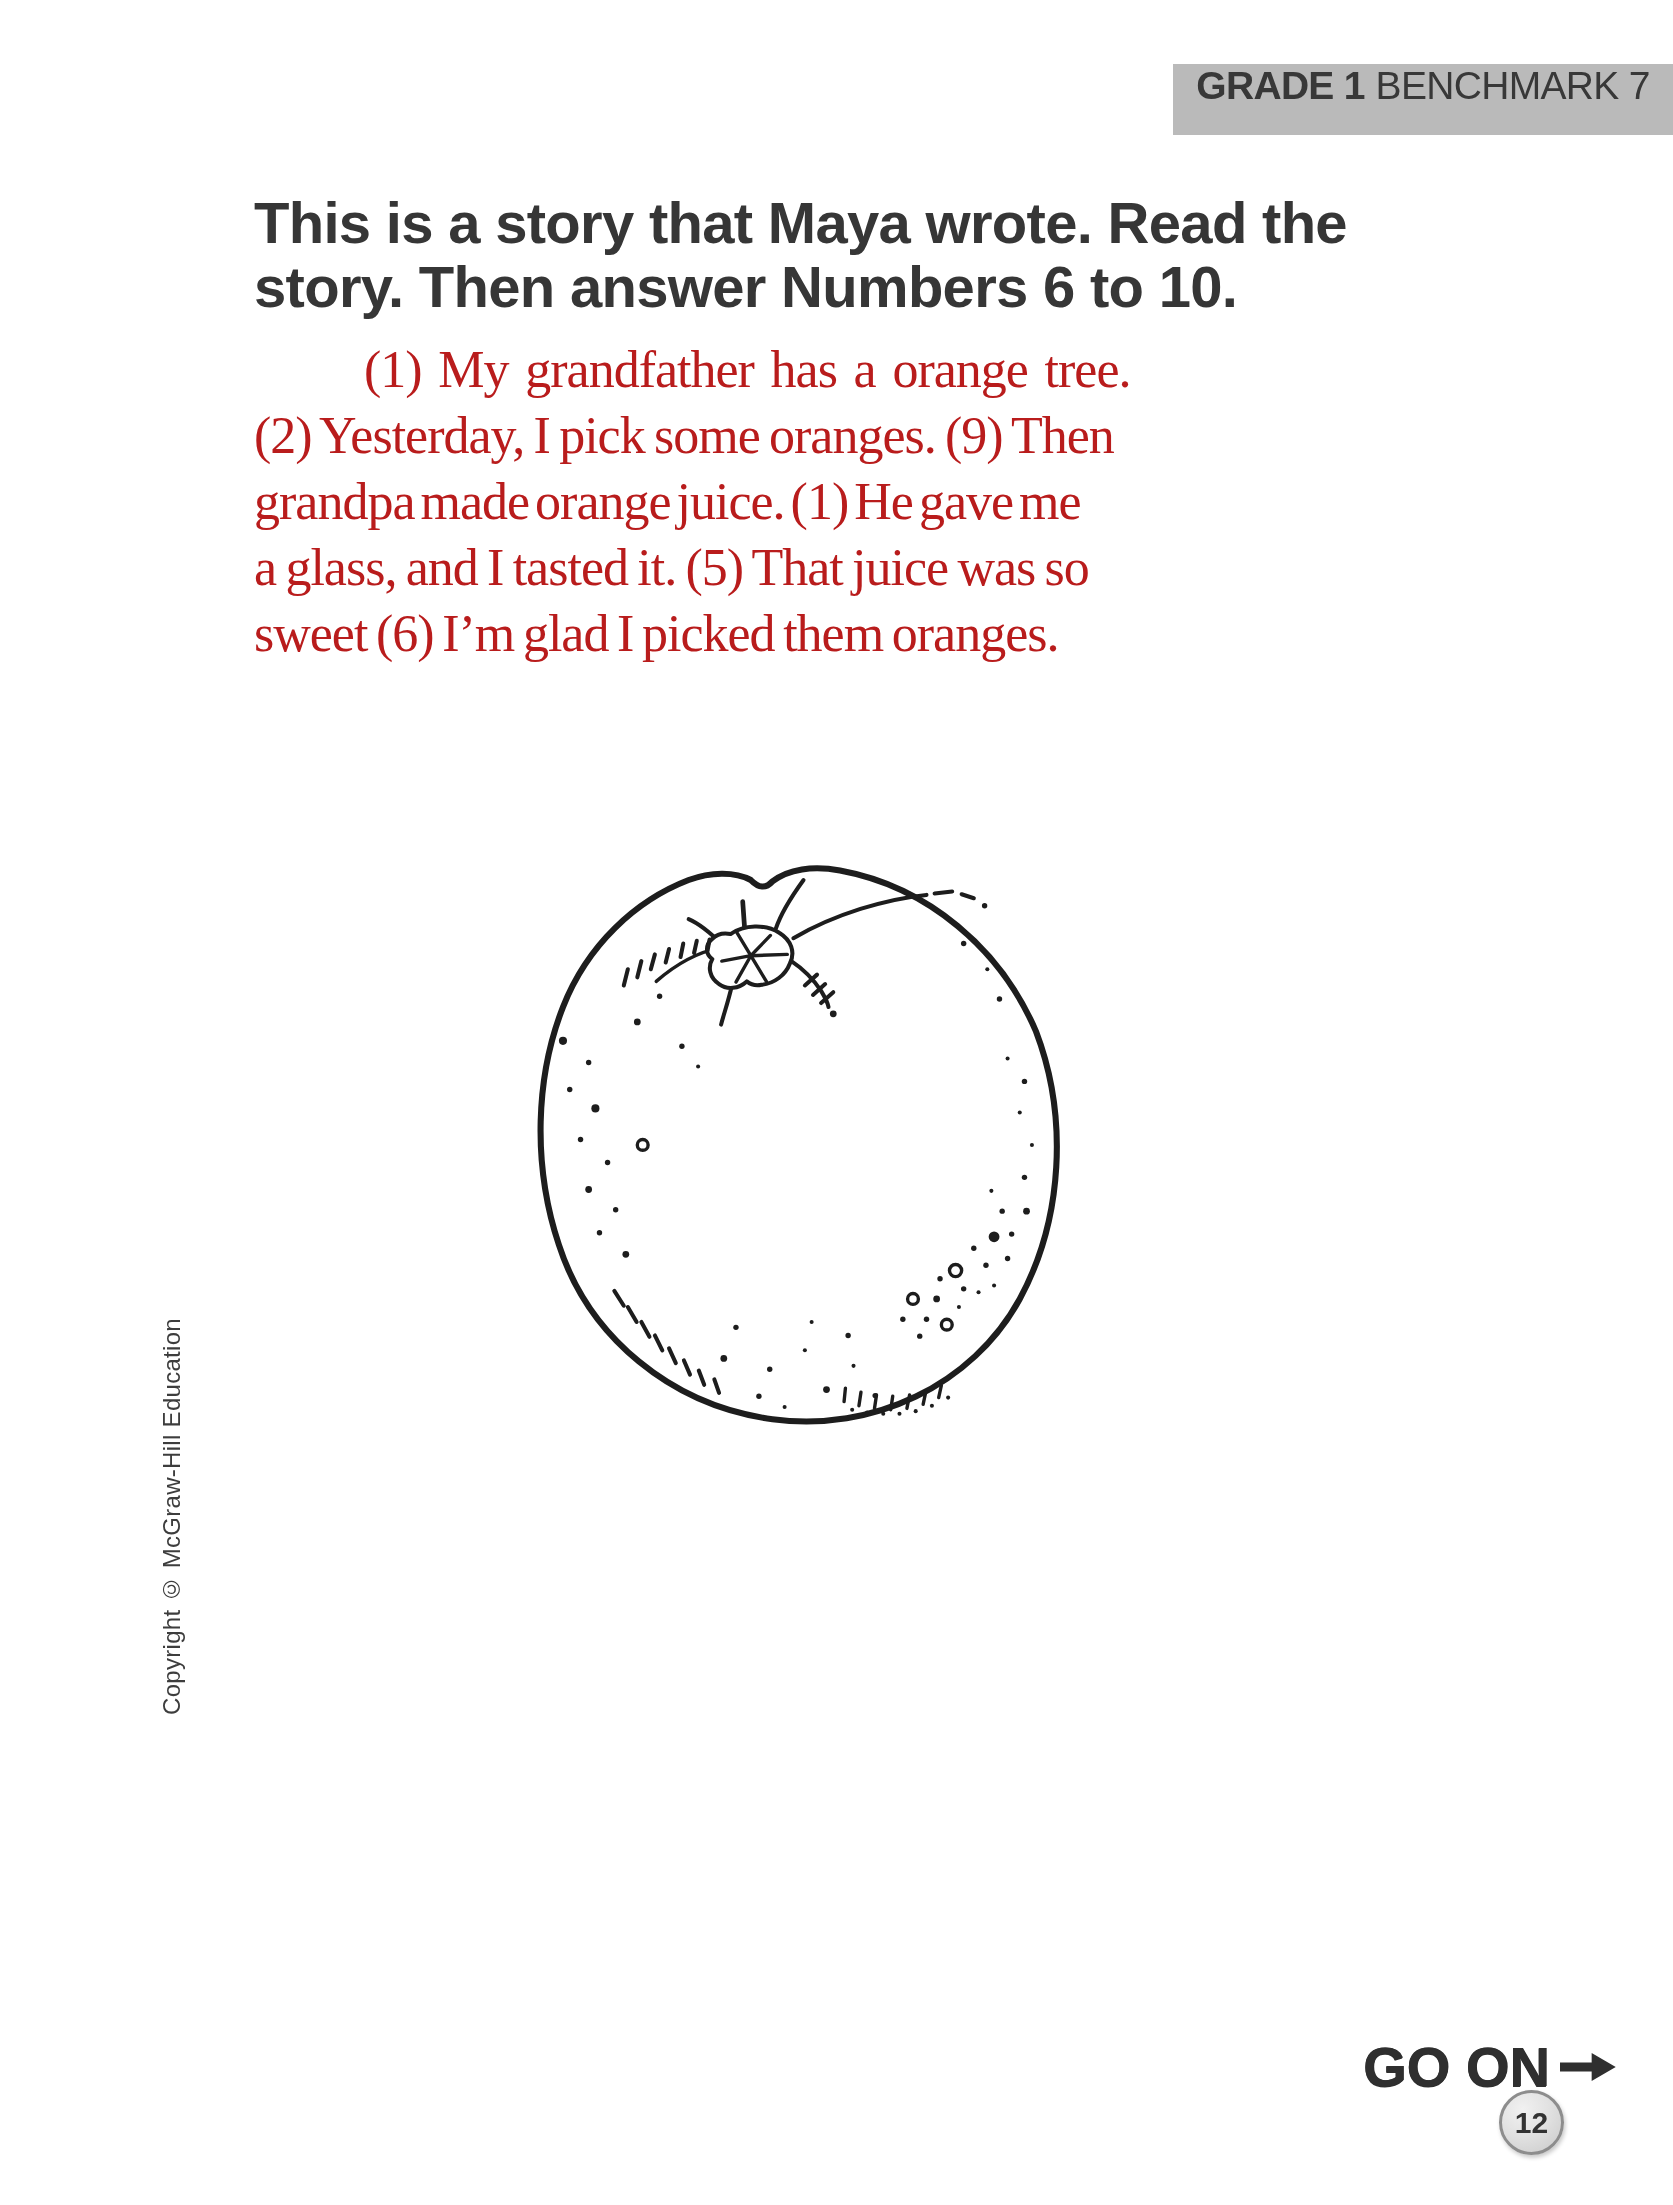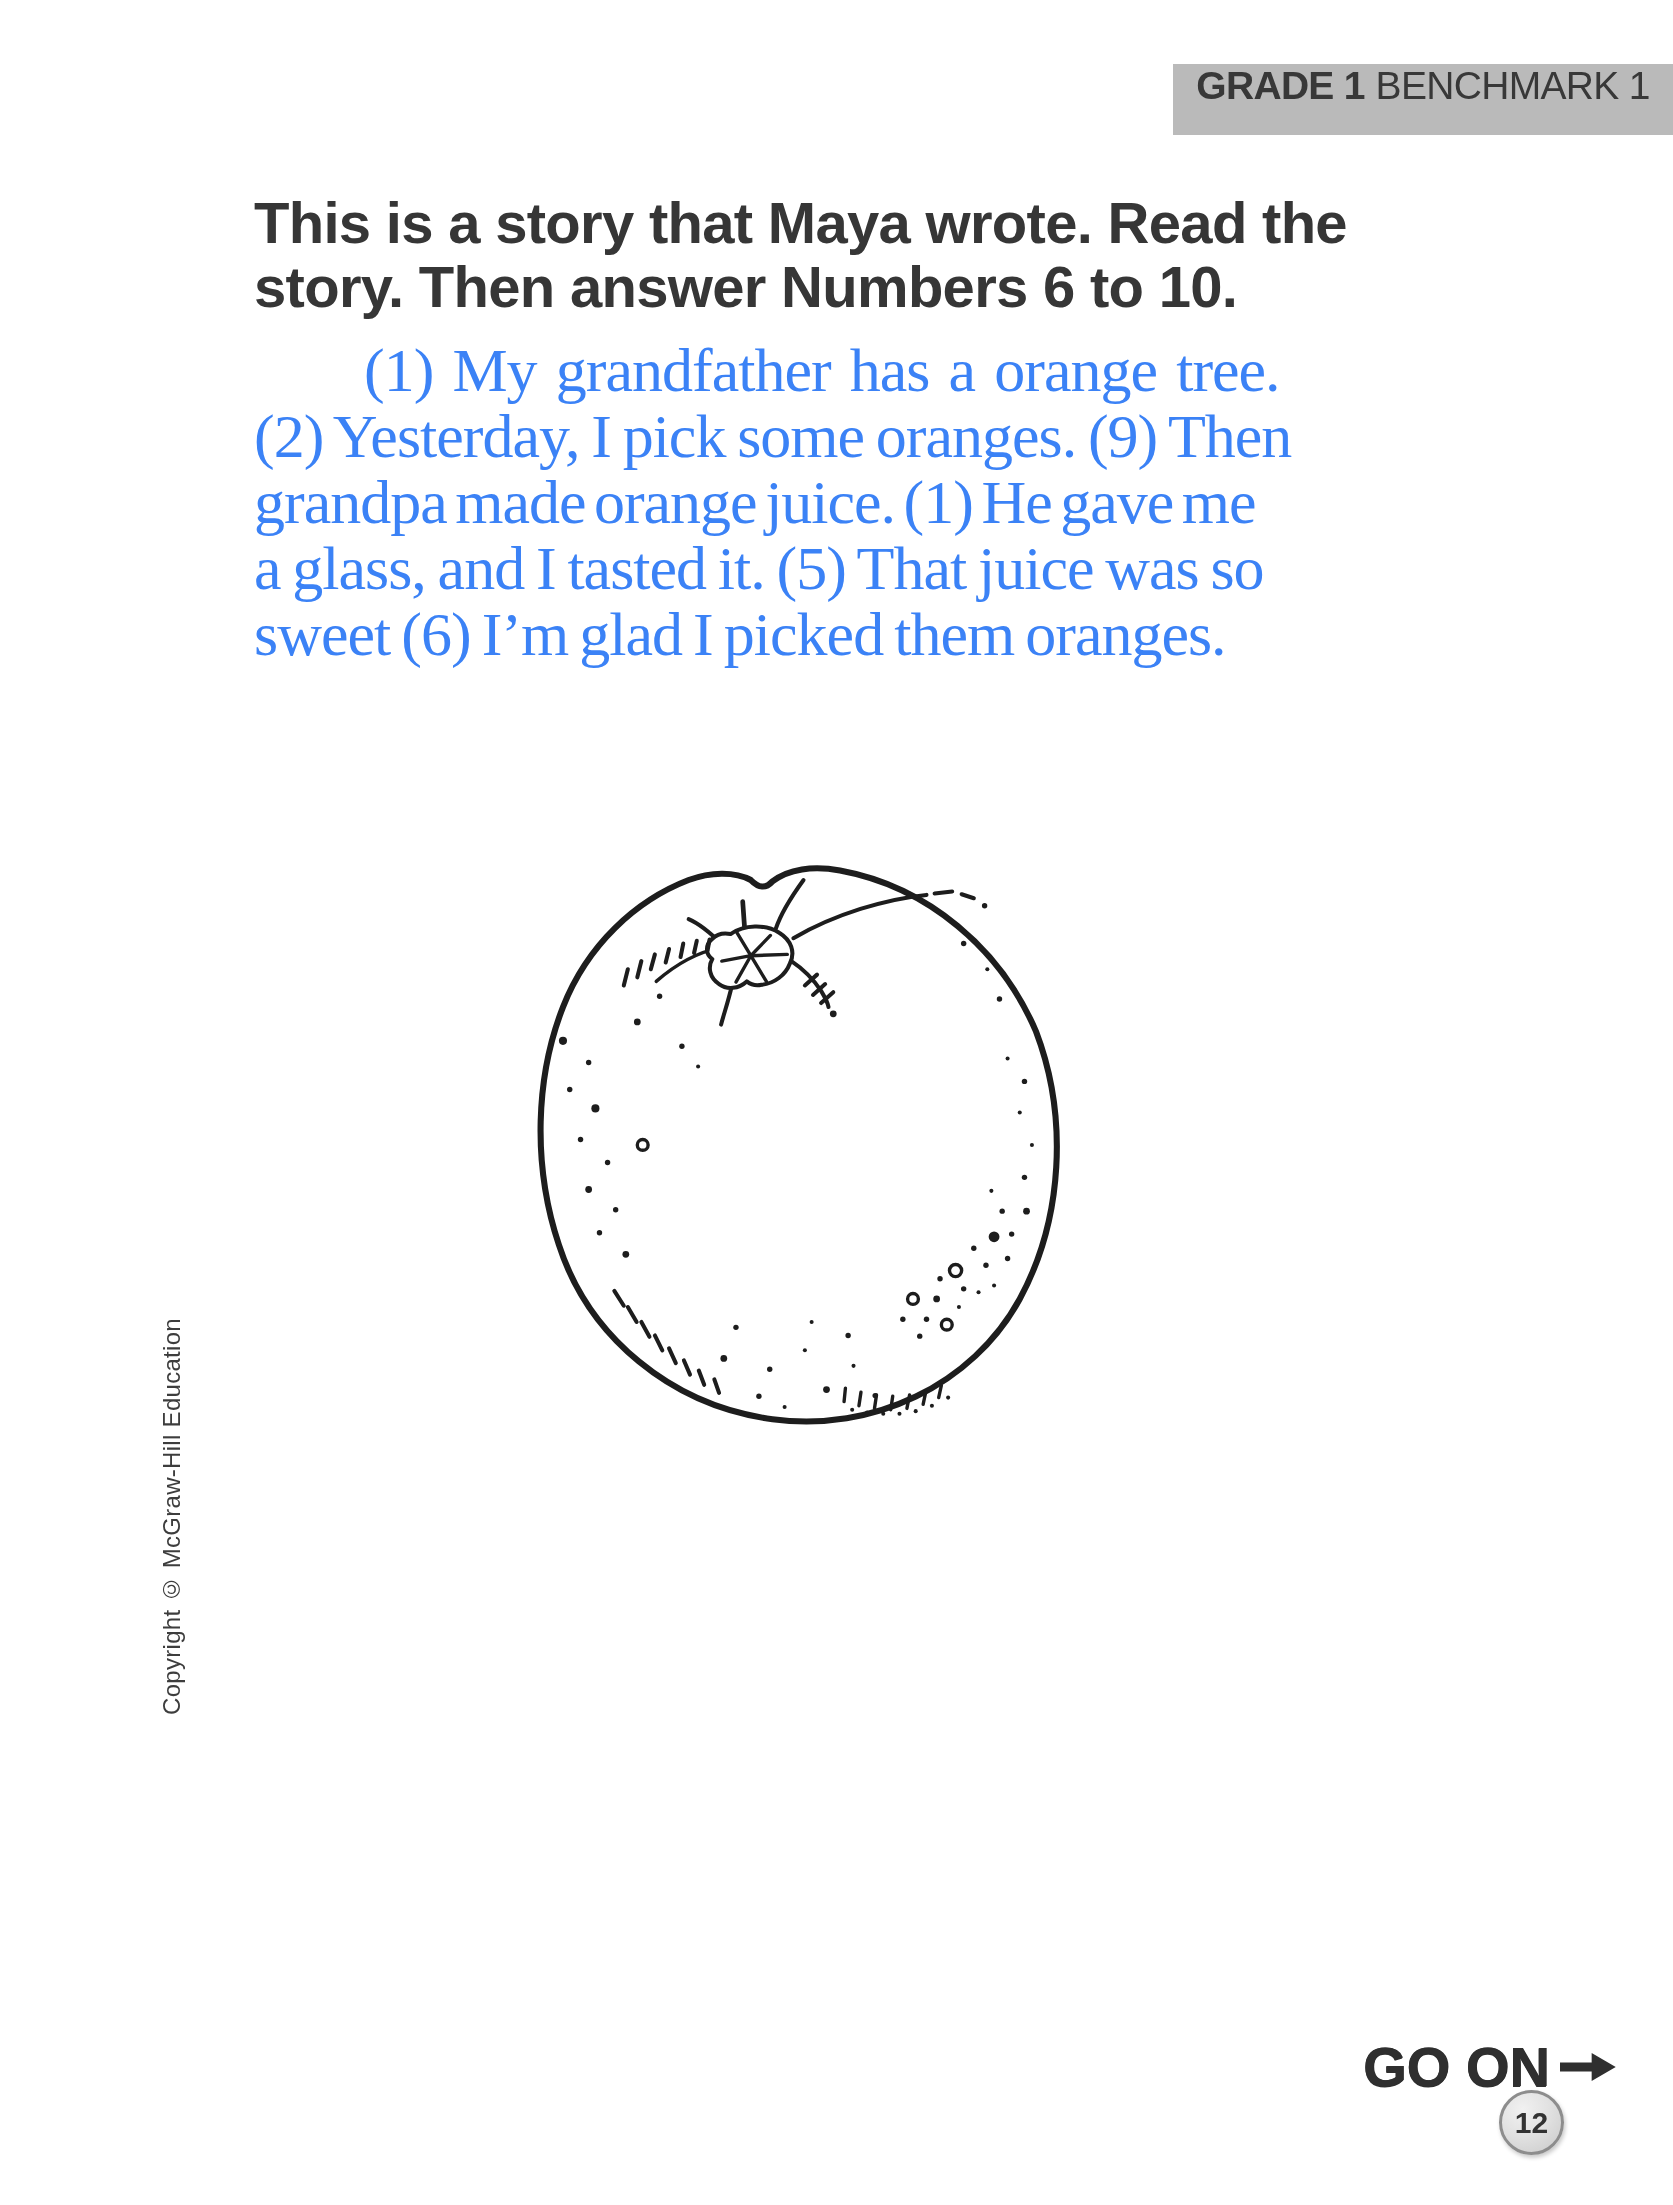--- a/index.html
+++ b/index.html
@@ -20,22 +20,22 @@
   
   .instructions {
     position:absolute; left:254px; top:191px;
     font-weight:bold; font-size:58px; line-height:64px; letter-spacing:-0.7px;
     color:#363636; white-space:nowrap;
   }
 
   
   .story {
     position:absolute; left:254px; top:337px;
-    font-family:"Liberation Serif", serif; font-size:62px; line-height:66px;
-    letter-spacing:-1px; color:#3b82f6;
+    font-family:"Liberation Serif", serif; font-size:52px; line-height:66px;
+    letter-spacing:-1px; color:#b91c1c;
   }
   .story .story-line { white-space:nowrap; }
   .story .story-line:nth-child(1){ padding-left:110px; word-spacing:4.7px; }
   .story .story-line:nth-child(2){ word-spacing:-2.7px; }
   .story .story-line:nth-child(3){ word-spacing:-6px; }
   .story .story-line:nth-child(4){ word-spacing:-2.7px; }
   .story .story-line:nth-child(5){ word-spacing:-3.4px; }
 
   
   .orange-wrap { position:absolute; left:521px; top:853px; width:561px; height:573px; }
@@ -69,21 +69,21 @@
     font-size:30px; font-weight:bold; color:#333333;
   }
 </style>
 </head>
 <body>
 
 <div class="page">
 
   <div class="banner">
     <span class="grade">GRADE 1</span>
-    <span class="benchmark">BENCHMARK 1</span>
+    <span class="benchmark">BENCHMARK 7</span>
   </div>
 
   <div class="instructions">
     <div>This is a story that Maya wrote. Read the</div>
     <div>story. Then answer Numbers 6 to 10.</div>
   </div>
 
   <div class="story">
     <div class="story-line">(1) My grandfather has a orange tree.</div>
     <div class="story-line">(2) Yesterday, I pick some oranges. (9) Then</div>

